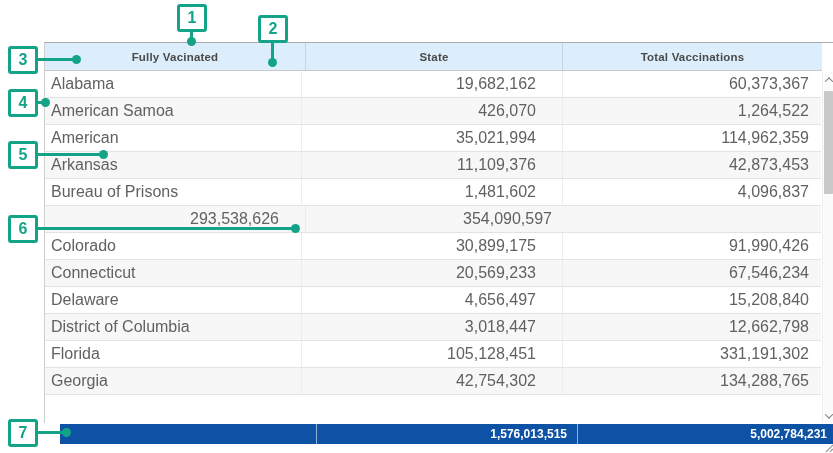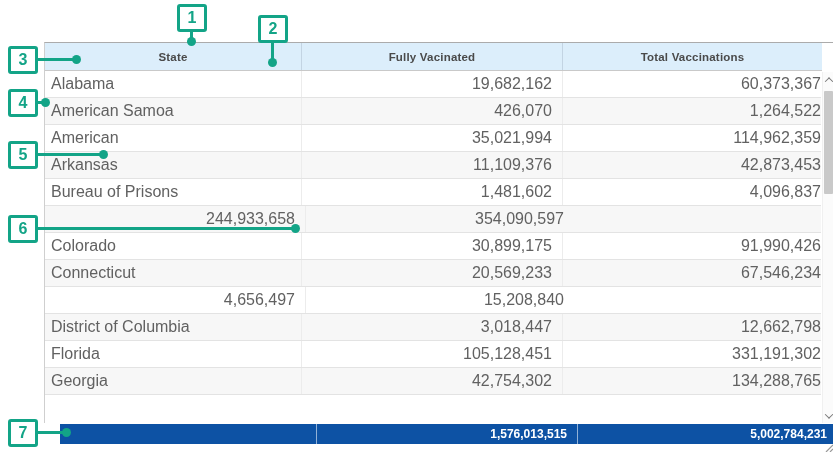--- a/index.html
+++ b/index.html
@@ -24,22 +24,22 @@
   }
   .th.h0 { width:257px; border-right:1px solid #c3d4e3; }
   .th.h1 { width:261px; border-right:1px solid #c3d4e3; }
   .th.h2 { width:259px; }
 
   .rows { width:776px; }
   .tr { display:flex; height:27px; background:#fff; border-bottom:1px solid #e3e3e3; }
   .tr:nth-child(even) { background:var(--row-alt-bg); }
   .td { display:flex; align-items:center; font-size:16px; color:var(--text); white-space:nowrap; overflow:hidden; }
   .td.c0 { width:257px; padding-left:6px; border-right:1px solid #ececec; }
-  .td.c1 { width:261px; justify-content:flex-end; padding-right:10px; border-right:1px solid #ececec; }
-  .td.c2 { width:258px; justify-content:flex-end; }
+  .td.c1 { width:261px; justify-content:flex-end; padding-right:26px; border-right:1px solid #ececec; }
+  .td.c2 { width:258px; justify-content:flex-end; padding-right:12px; }
 
   
   .scrollbar {
     position:absolute; left:777px; top:29px; width:12px; height:351px;
     background:#fbfbfb; border-left:1px solid #f0f0f0;
   }
   .scroll-btn { position:absolute; left:0; width:12px; height:15px; display:flex; align-items:center; justify-content:center; }
   .scroll-btn.up { top:0; }
   .scroll-btn.down { bottom:0; }
   .chev { width:6px; height:6px; border-right:1.5px solid #777; border-bottom:1.5px solid #777; }
@@ -67,22 +67,22 @@
   .stem { position:absolute; background:var(--annotation); z-index:4; }
   .dot { position:absolute; width:9px; height:9px; border-radius:50%; background:var(--annotation); z-index:4; }
 </style>
 </head>
 <body>
 
 <div class="stage">
 
   <div class="table-outer">
     <div class="thead">
+      <div class="th h1">Fully Vacinated</div>
       <div class="th h0">State</div>
-      <div class="th h1">Fully Vacinated</div>
       <div class="th h2">Total Vaccinations</div>
     </div>
 
     <div class="rows">
         <div class="tr">
           <div class="td c0">Alabama</div>
           <div class="td c1">19,682,162</div>
           <div class="td c2">60,373,367</div>
         </div>
         <div class="tr">
@@ -99,34 +99,35 @@
           <div class="td c0">Arkansas</div>
           <div class="td c1">11,109,376</div>
           <div class="td c2">42,873,453</div>
         </div>
         <div class="tr">
           <div class="td c0">Bureau of Prisons</div>
           <div class="td c1">1,481,602</div>
           <div class="td c2">4,096,837</div>
         </div>
         <div class="tr">
-          <div class="td c1">244,933,658</div>
+          <div class="td c1">293,538,626</div>
           <div class="td c2">354,090,597</div>
         </div>
         <div class="tr">
           <div class="td c0">Colorado</div>
           <div class="td c1">30,899,175</div>
           <div class="td c2">91,990,426</div>
         </div>
         <div class="tr">
           <div class="td c0">Connecticut</div>
           <div class="td c1">20,569,233</div>
           <div class="td c2">67,546,234</div>
         </div>
         <div class="tr">
+          <div class="td c0">Delaware</div>
           <div class="td c1">4,656,497</div>
           <div class="td c2">15,208,840</div>
         </div>
         <div class="tr">
           <div class="td c0">District of Columbia</div>
           <div class="td c1">3,018,447</div>
           <div class="td c2">12,662,798</div>
         </div>
         <div class="tr">
           <div class="td c0">Florida</div>

